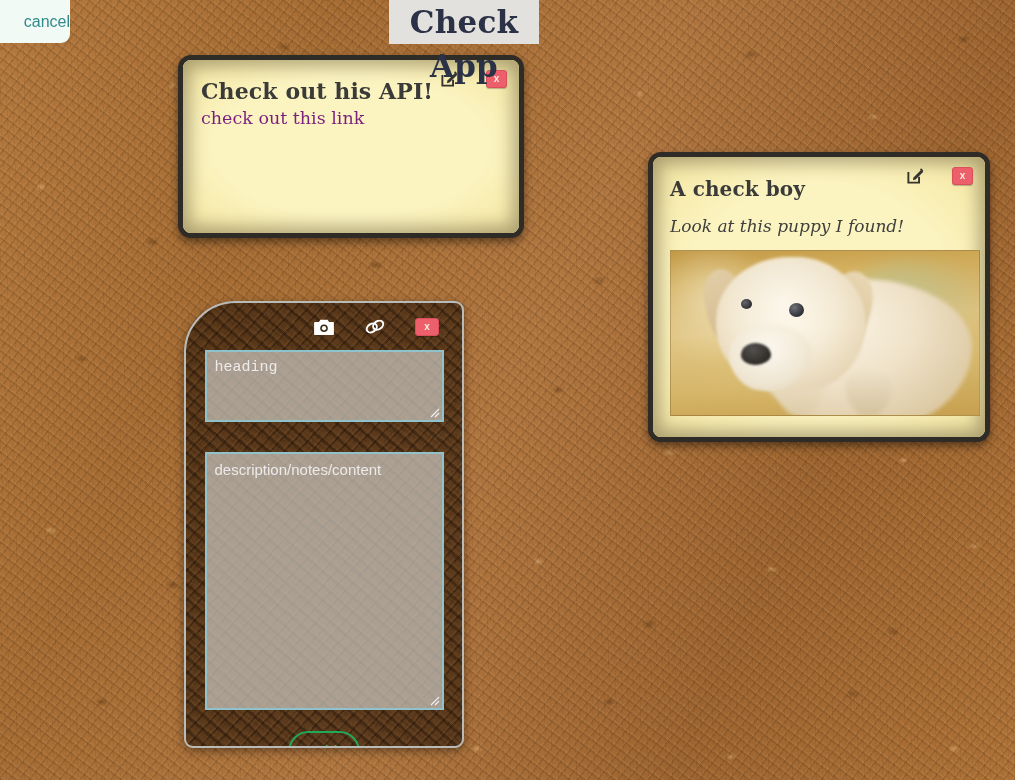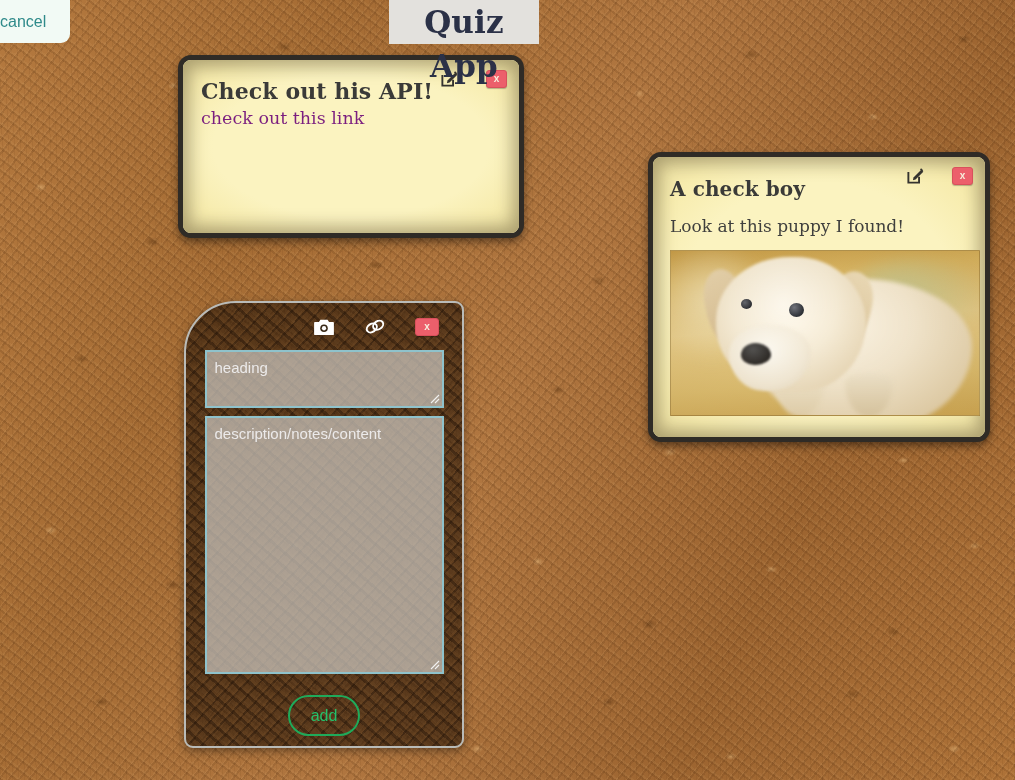--- a/index.html
+++ b/index.html
@@ -92,21 +92,21 @@
     background: #f2faf5;
     border: none;
     border-bottom-right-radius: 9px;
     color: #2f8a8a;
     font-size: 16px;
     font-family: "Liberation Sans", sans-serif;
     cursor: pointer;
     z-index: 40;
     display: flex;
     align-items: center;
-    justify-content: flex-start;
+    justify-content: flex-end;
     padding: 0;
   }
 
   
   #app-title {
     position: absolute;
     left: 389px; top: 0;
     width: 150px; height: 44px;
     background: #e3e1dd;
     color: #2b3147;
@@ -194,21 +194,21 @@
     text-decoration: none;
     cursor: pointer;
   }
 
   
   #note-api { left: 178px; top: 55px; width: 346px; height: 183px; }
   
   #note-puppy { left: 648px; top: 152px; width: 342px; height: 290px; }
   #note-puppy .note-inner { padding: 8px 17px 14px 17px; }
   #note-puppy .note-title { margin-top: 12px; font-size: 20px; }
-  #note-puppy .note-body { margin-top: 12px; font-size: 17px; }
+  #note-puppy .note-body { margin-top: 12px; font-size: 17px; font-style: italic; }
 
   
   .note-photo {
     position: relative;
     margin-top: 10px;
     width: 308px; height: 164px;
     overflow: hidden;
     border: 1px solid rgba(120,100,60,.4);
     background: linear-gradient(175deg, #c79b43 0%, #d9b45e 18%, #e7cb86 45%, #ddbd6d 75%, #cfa751 100%);
   }
@@ -339,21 +339,21 @@
     background: rgba(201,196,188,.74);
     border: 2px solid #8fc2cb;
     color: #f3f3f3;
     font-family: "Liberation Sans", sans-serif;
     font-size: 15px;
     padding: 7px 8px;
     resize: none;
     outline: none;
   }
   .editor-field::placeholder { color: #eceaea; opacity: 1; }
-  #field-heading { height: 58px; }
+  #field-heading { height: 72px; font-family: Liberation Mono, monospace; }
   #field-content { height: 258px; margin-top: 12px; }
   .field-wrap { position: relative; width: 239px; margin: 0 auto; }
   .resize-grip {
     position: absolute;
     right: 4px; bottom: 4px;
     width: 12px; height: 12px;
     pointer-events: none;
   }
   #add-btn {
     display: block;
@@ -371,21 +371,21 @@
 </style>
 </head>
 <body>
 
 <div id="board"></div>
 
 <button id="cancel-btn">
   <span>cancel</span>
 </button>
 
-<div id="app-title">Quiz App</div>
+<div id="app-title">Check App</div>
 
 <div class="note" id="note-api">
   <div class="note-inner">
     <div class="note-tools">
       <button class="icon-btn edit-icon">
         <svg width="19" height="19" viewBox="0 0 24 24" aria-hidden="true">
           <path d="M3 7.5v13.5h13.5V13.5" fill="none" stroke="#35332f" stroke-width="2.4"></path>
           <path d="M9.5 14.5l9.8-9.8 2.6 2.6-9.8 9.8-3.4.8z" fill="#35332f"></path>
           <path d="M18.4 3.6l2.6 2.6" fill="none" stroke="#35332f" stroke-width="2"></path>
         </svg>
@@ -458,21 +458,21 @@
   <div class="field-wrap">
     <textarea class="editor-field" id="field-heading" placeholder="heading" style=""></textarea>
     <svg class="resize-grip" viewBox="0 0 12 12">
       <g stroke="#f2f2f2" stroke-width="1.1">
         <line x1="11" y1="3" x2="3" y2="11"></line>
         <line x1="11" y1="7" x2="7" y2="11"></line>
       </g>
     </svg>
   </div>
 
-  <div class="field-wrap" style="margin-top:8px;">
+  <div class="field-wrap" style="margin-top:30px;">
     <textarea class="editor-field" id="field-content" style="margin-top: 0px;" placeholder="description/notes/content"></textarea>
     <svg class="resize-grip" viewBox="0 0 12 12">
       <g stroke="#f2f2f2" stroke-width="1.1">
         <line x1="11" y1="3" x2="3" y2="11"></line>
         <line x1="11" y1="7" x2="7" y2="11"></line>
       </g>
     </svg>
   </div>
 
   <button id="add-btn">

